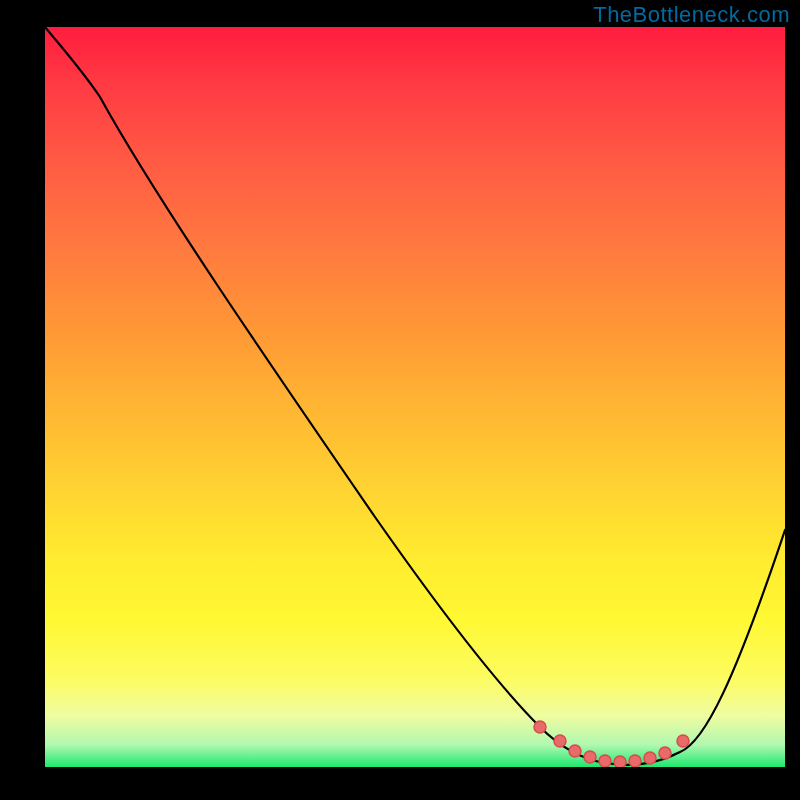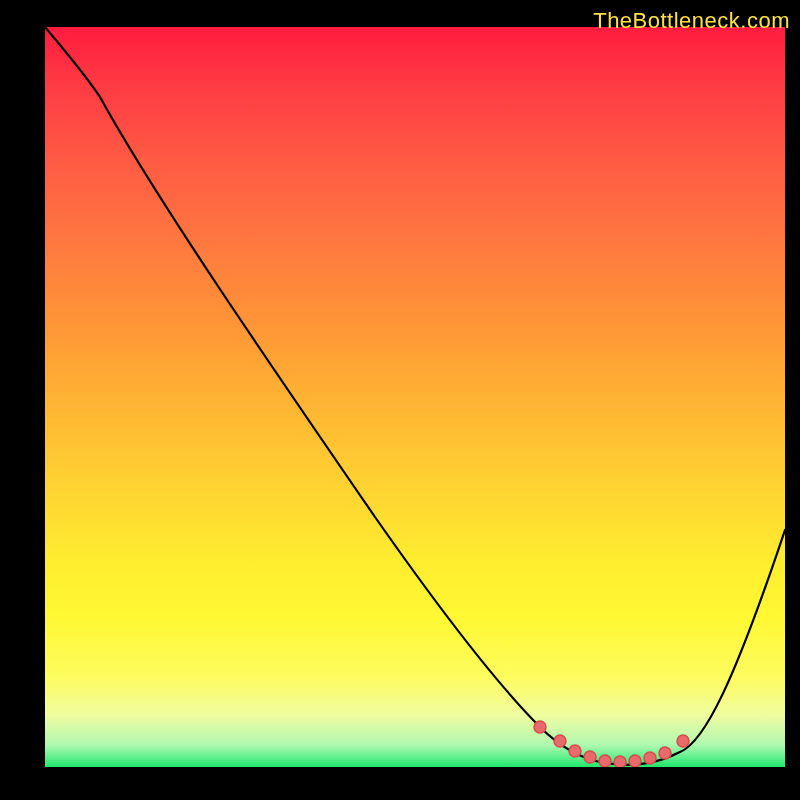--- a/index.html
+++ b/index.html
@@ -10,25 +10,25 @@
     background: #000000;
     overflow: hidden;
   }
   .frame {
     position: relative;
     width: 800px;
     height: 800px;
   }
   .watermark {
     position: absolute;
-    top: 8px;
+    top: 2px;
     right: 10px;
     font-family: Arial, Helvetica, sans-serif;
     font-size: 22px;
-    color: #fde047;
+    color: #0369a1;
     letter-spacing: 0.5px;
     z-index: 4;
   }
   .gradient-box {
     position: absolute;
     left: 45px;
     top: 27px;
     width: 740px;
     height: 740px;
     overflow: hidden;

